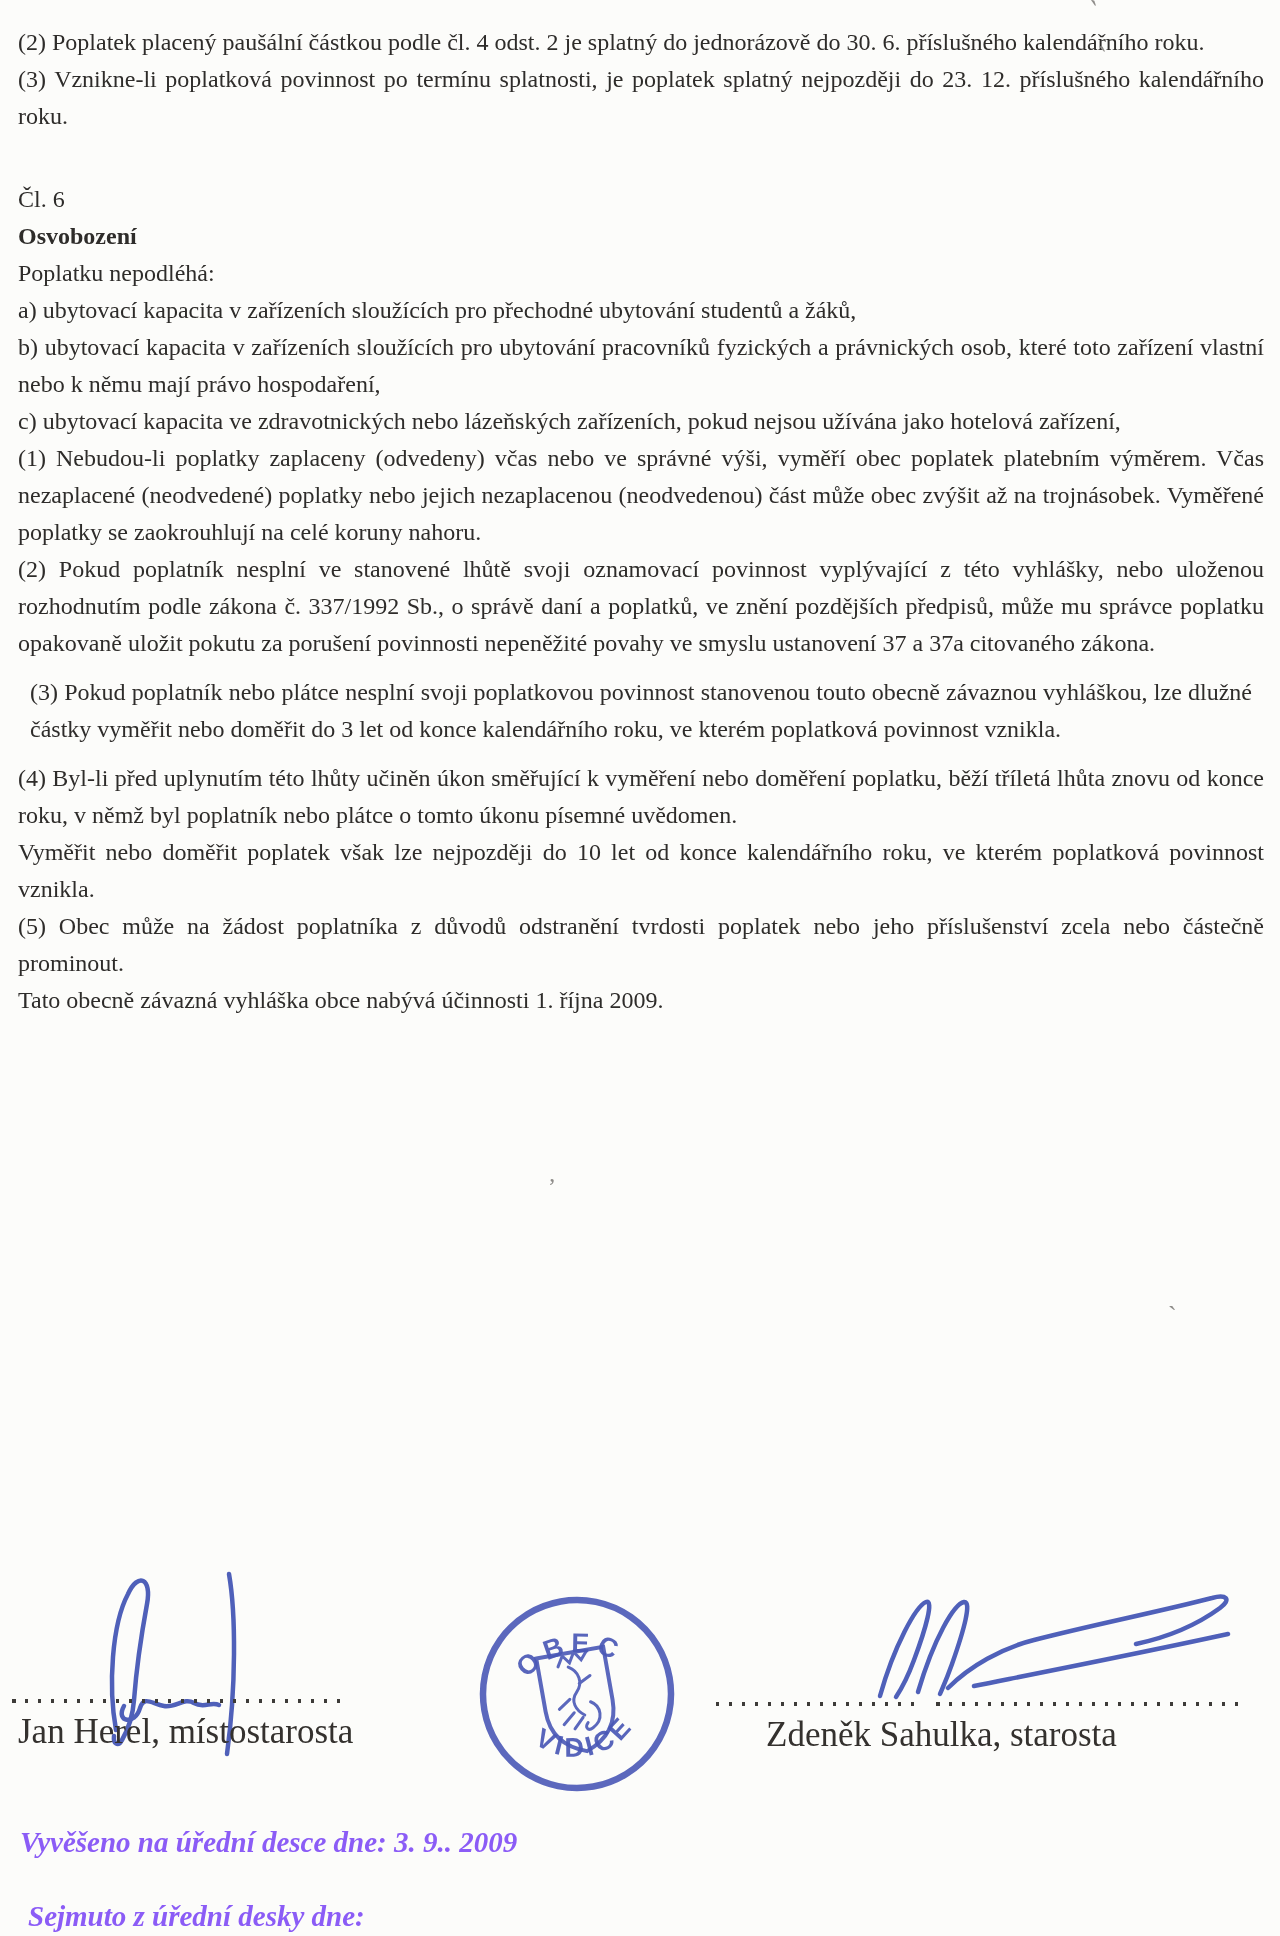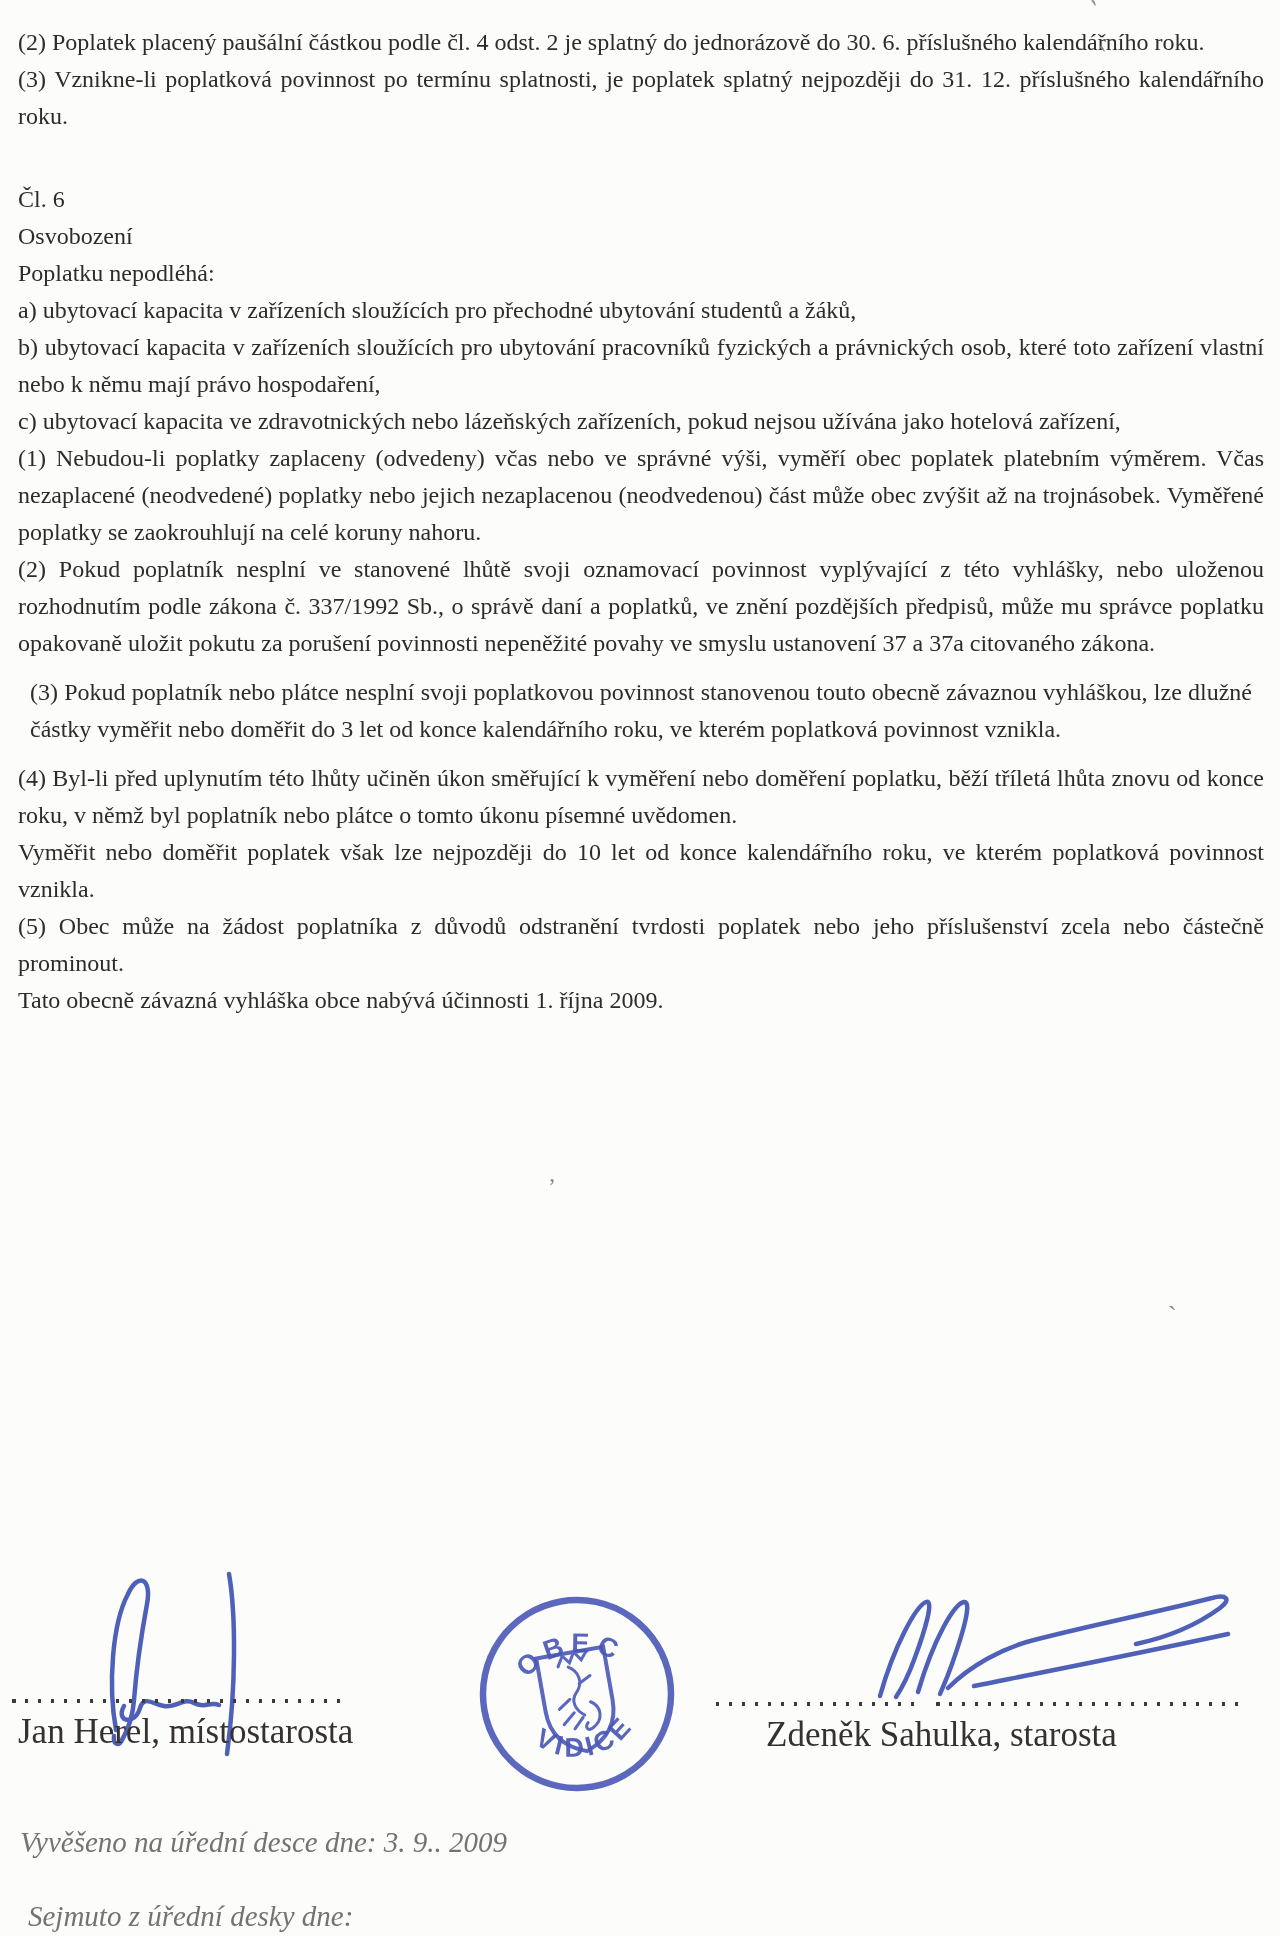--- a/index.html
+++ b/index.html
@@ -12,39 +12,39 @@
     color:#2e2c2a;
   }
   .doc{
     position:absolute;top:24px;left:18px;right:16px;
     font-size:24px;line-height:37px;
   }
   .para{ text-align:justify; }
   .center-line{ text-align:left; }
   .article-head{ margin-top:46px; text-align:left; }
   .article-head .art-no{ font-weight:normal; }
-  .article-head .art-title{ font-weight:normal; }
+  .article-head .art-title{ font-weight:bold; }
   .sig-block{ position:absolute; left:0; top:1552px; width:1280px; height:280px; }
   .dotline{
     position:absolute; height:4px;
     background-image:repeating-linear-gradient(to right,#3d3b38 0 3.5px,transparent 3.5px 13px);
   }
   .sig-name{ position:absolute; font-size:35px; color:#34312e; white-space:nowrap; }
   .sig-svg{ position:absolute; }
   .stamp{ position:absolute; transform:rotate(-10deg); }
-  .footer-line{ position:absolute; font-style:italic; font-size:29px; color:#737373; white-space:nowrap; }
+  .footer-line{ position:absolute; font-style:italic; font-size:29px; color:#8b5cf6; white-space:nowrap;font-weight:bold; }
   .artifact{ position:absolute; color:#8e8c89; font-size:30px; line-height:30px; }
 </style>
 </head>
 <body>
 
 <div class="doc">
 
   <p class="para" style="margin:0">(2) Poplatek placený paušální částkou podle čl. 4 odst. 2 je splatný do jednorázově do 30. 6. příslušného kalendářního roku.</p>
-  <p class="para" style="margin:0">(3) Vznikne-li poplatková povinnost po termínu splatnosti, je poplatek splatný nejpozději do 31. 12. příslušného kalendářního roku.</p>
+  <p class="para" style="margin:0">(3) Vznikne-li poplatková povinnost po termínu splatnosti, je poplatek splatný nejpozději do 23. 12. příslušného kalendářního roku.</p>
 
   <div class="article-head">
     <div class="art-no">Čl. 6</div>
     <div class="art-title">Osvobození</div>
   </div>
   <p class="para" style="margin:0">Poplatku nepodléhá:</p>
   <p class="para" style="margin:0">a) ubytovací kapacita v zařízeních sloužících pro přechodné ubytování studentů a žáků,</p>
   <p class="para" style="margin:0">b) ubytovací kapacita v zařízeních sloužících pro ubytování pracovníků fyzických a právnických osob, které toto zařízení vlastní nebo k němu mají právo hospodaření,</p>
   <p class="para" style="margin:0">c) ubytovací kapacita ve zdravotnických nebo lázeňských zařízeních, pokud nejsou užívána jako hotelová zařízení,</p>
 

